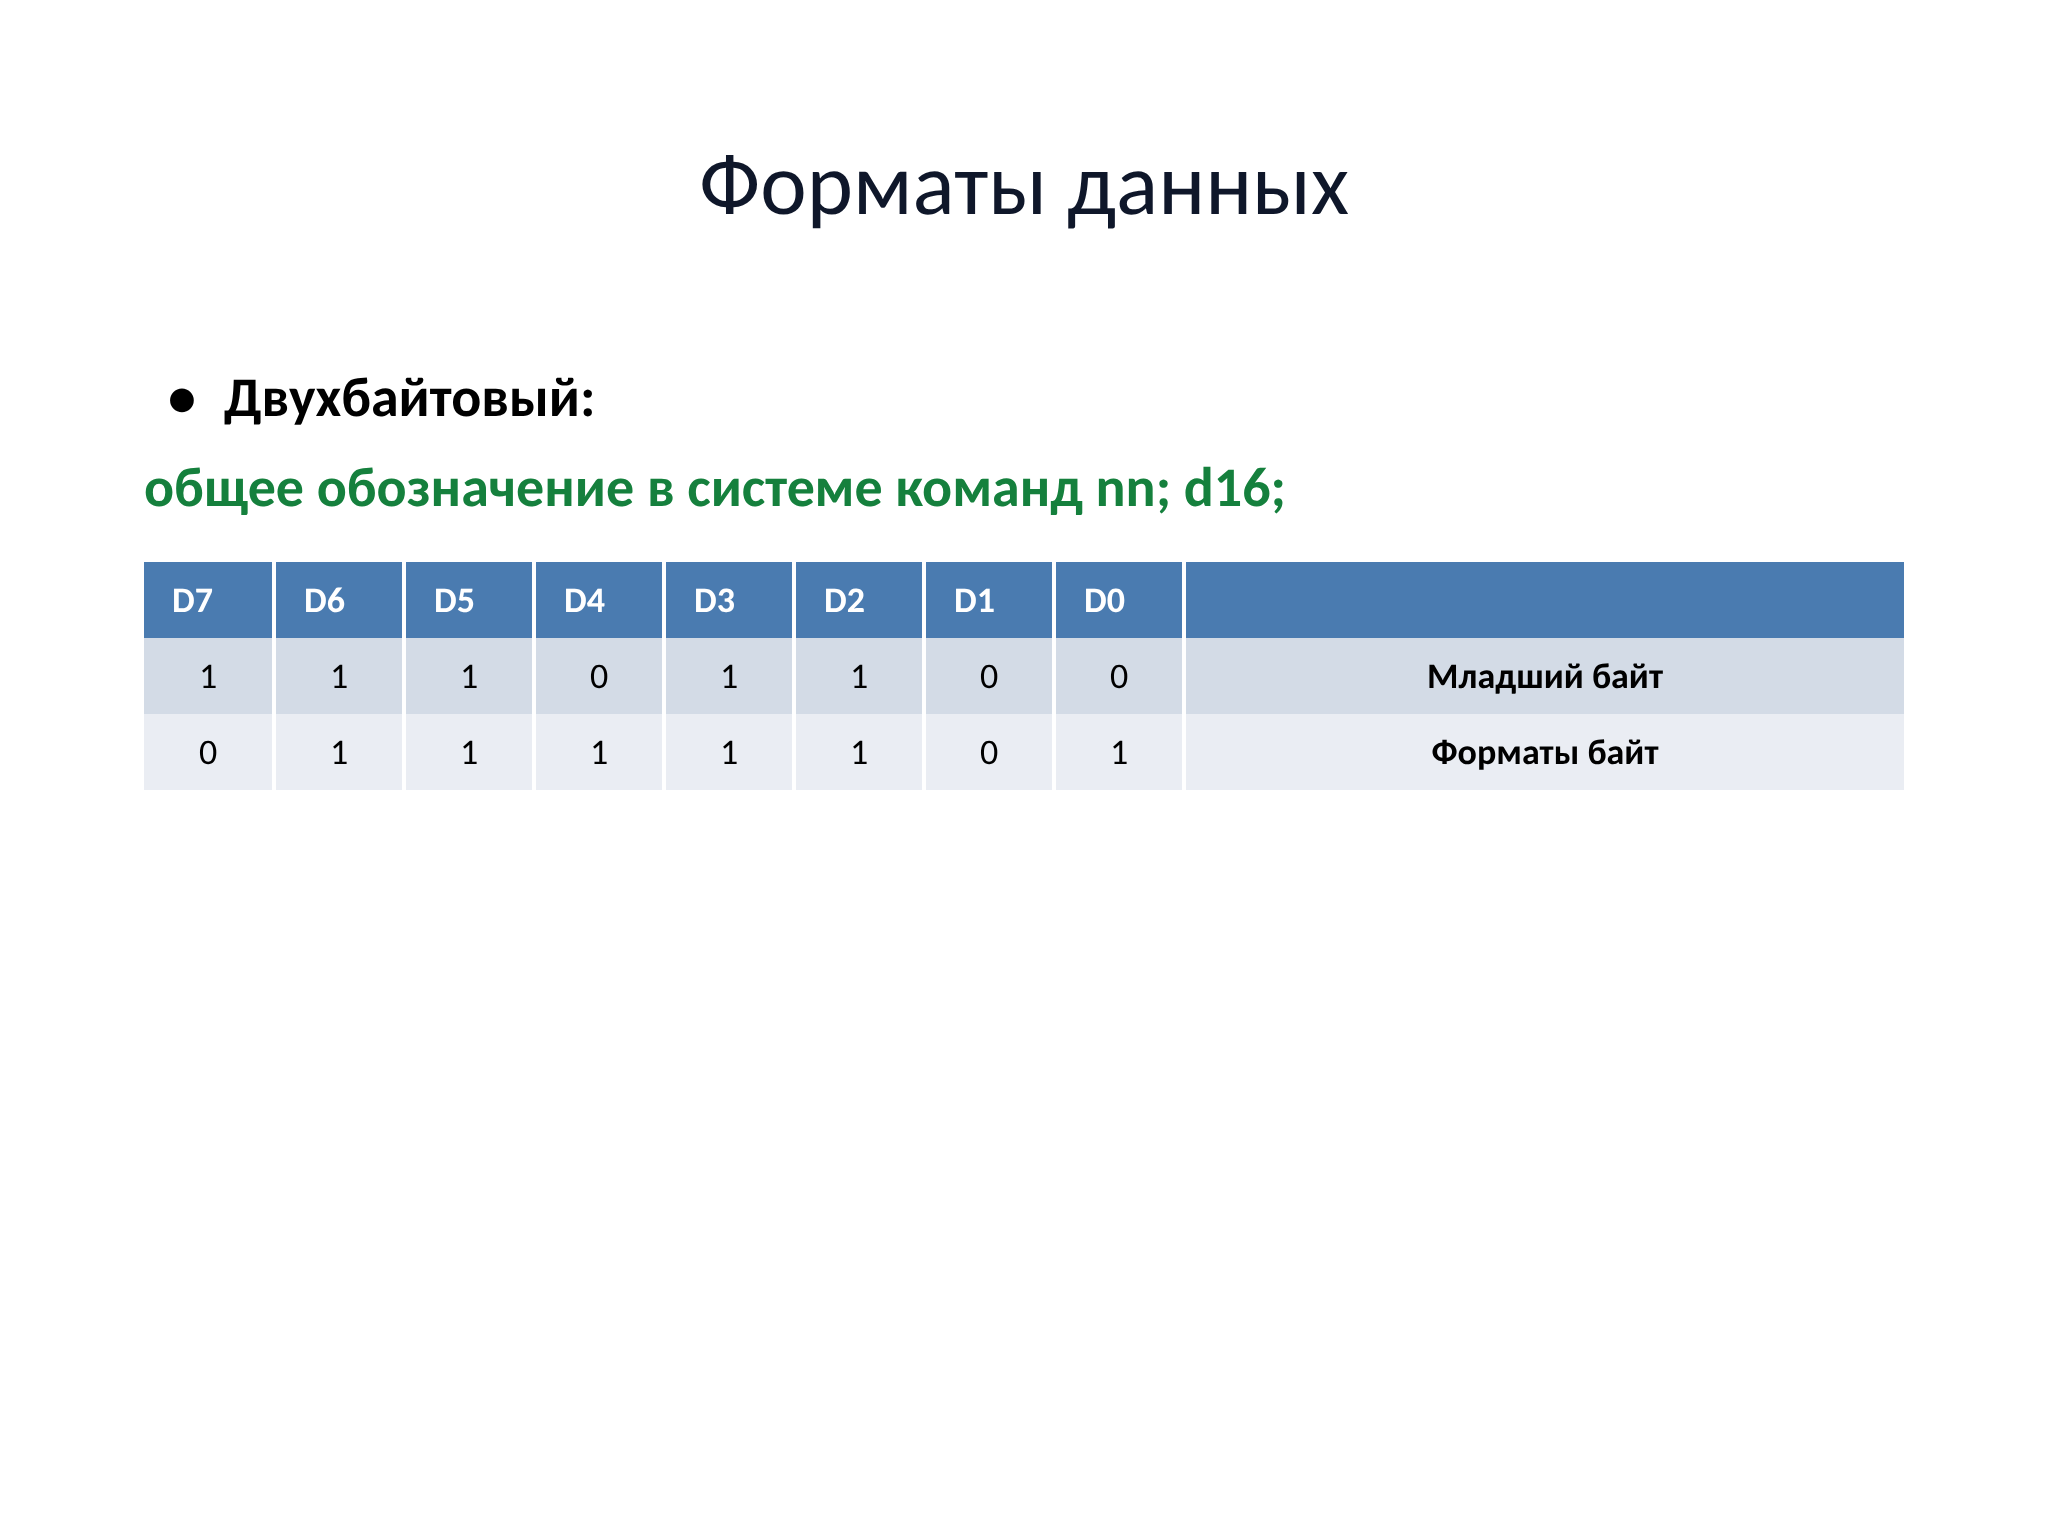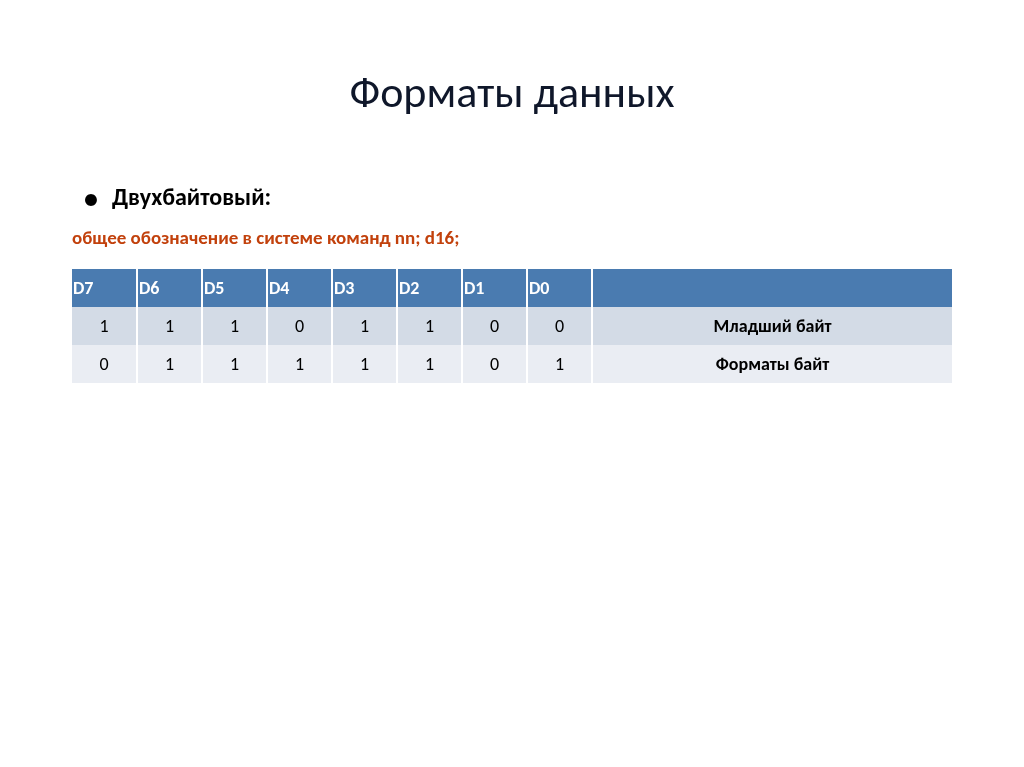--- a/index.html
+++ b/index.html
@@ -34,46 +34,46 @@
     }
     .bullet {
       color: #000;
       font-size: 28px;
       font-weight: bold;
       margin-right: 14px;
       line-height: 1.3;
       margin-left: 12px;
     }
     .bullet-text {
-      font-size: 24px;
+      font-size: 28px;
       font-weight: bold;
       color: #000;
       line-height: 1.3;
     }
     .body-text {
-      font-size: 19px;
+      font-size: 28px;
       font-weight: bold;
-      color: #c2410c;
+      color: #15803d;
       line-height: 1.35;
       margin-bottom: 6px;
     }
     .table-wrap {
       margin-top: 18px;
     }
     table {
       border-collapse: collapse;
       width: 100%;
       table-layout: fixed;
     }
     th {
       background: #4a7bb0;
       color: #ffffff;
       font-weight: bold;
       font-size: 18px;
-      padding: 8px 1px;
+      padding: 8px 14px;
       text-align: left;
       border-right: 2px solid #ffffff;
     }
     th:last-child {
       border-right: none;
     }
     td {
       font-size: 18px;
       color: #000;
       padding: 8px 10px;

